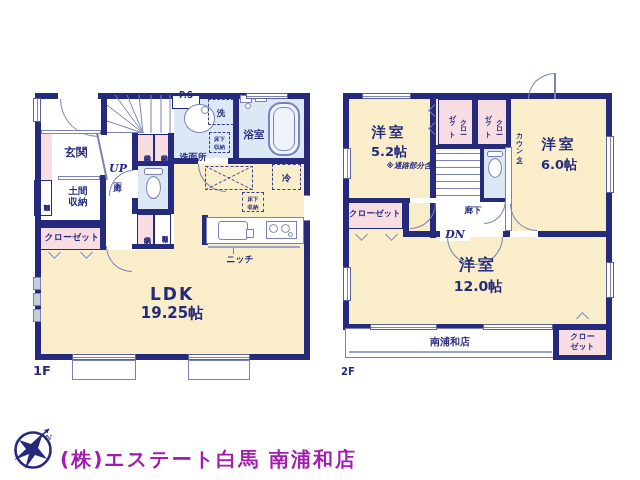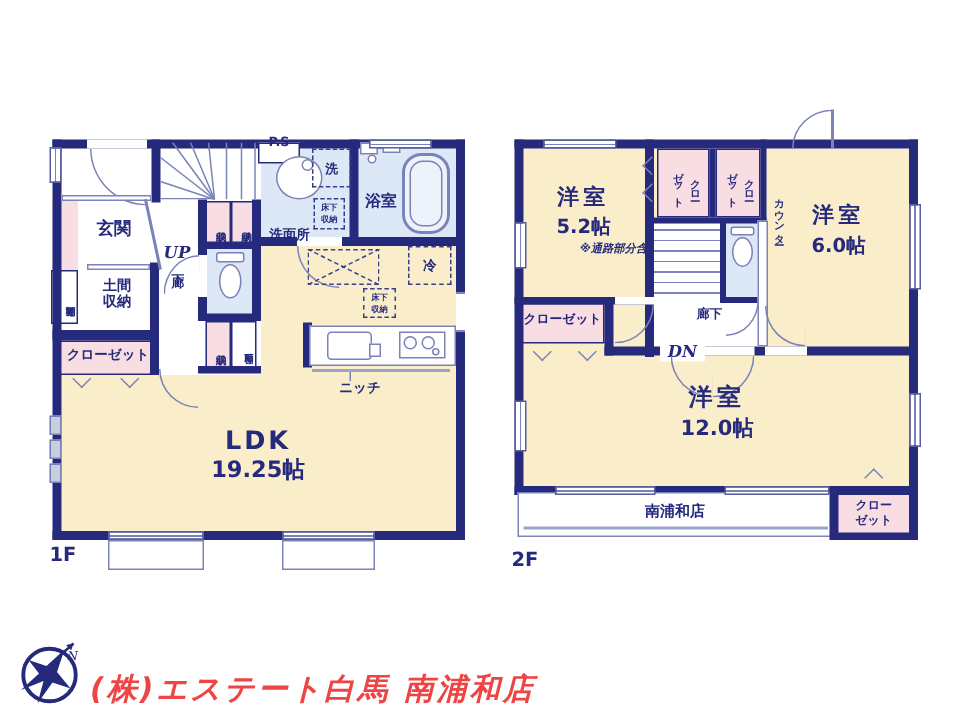--- a/index.html
+++ b/index.html
@@ -37,21 +37,21 @@
         background:linear-gradient(to right,#fff 0 2.6px,#7a82b8 2.6px 3.6px,#fff 3.6px 8px);}
   .wing{position:absolute;background:#c9cede;border:1px solid #7a82b8;box-sizing:border-box;}
   
   .chev{position:absolute;width:8px;height:8px;border-right:1.3px solid #7a82b8;border-bottom:1.3px solid #7a82b8;}
   .cd{transform:rotate(45deg);}   
   .cu{transform:rotate(-135deg);} 
   .cl{transform:rotate(135deg);}  
   .stairs2{position:absolute;background:repeating-linear-gradient(to bottom,#ffffff 0 6px,#7a82b8 6px 7px);}
   .gap{position:absolute;background:#fff;}
   .niche-line{position:absolute;background:#9aa3cc;}
-  .watermark{position:absolute;color:#ef4444;font-weight:700;letter-spacing:2px;font-style:italic;}
+  .watermark{position:absolute;color:#a21caf;font-weight:700;letter-spacing:2px;}
 </style>
 </head>
 <body>
 
 <div id="canvas">
 
   <div>
 
     <div class="room cream" style="left:41px;top:99px;width:263px;height:255px;"></div>
     <div class="room white" style="left:41px;top:99px;width:133px;height:151px;"></div>
@@ -259,21 +259,21 @@
     <div class="chev cu" style="left:578px;top:314px;"></div>
 
     <div class="winh" style="left:362px;top:93px;width:49px;"></div>
     <div class="winv" style="left:343px;top:148px;height:31px;"></div>
     <div class="winv" style="left:343px;top:267px;height:34px;"></div>
     <div class="winv" style="left:606px;top:136px;height:57px;"></div>
     <div class="winv" style="left:606px;top:262px;height:36px;"></div>
     <div class="winh" style="left:370px;top:324px;width:67px;"></div>
     <div class="winh" style="left:483px;top:324px;width:70px;"></div>
 
-    <div class="lbl" style="left:341px;top:366px;width:32px;font-size:13px;text-align:left;">2F</div>
+    <div class="lbl" style="left:341px;top:366px;width:32px;font-size:10px;text-align:left;">2F</div>
   </div>
 
   <div>
     <svg class="abs" style="left:11px;top:426px;" width="46" height="48" viewBox="0 0 46 48">
       <circle cx="22" cy="24" r="17.5" fill="none" stroke="#262a7d" stroke-width="2.6"></circle>
       <path d="M32,7 L20,18 L8,14 L15,23 L3,34 L18,28 L14,43 L24,29 L36,33 L27,22 Z" fill="#262a7d"></path>
       <line x1="29" y1="11" x2="38" y2="3" stroke="#262a7d" stroke-width="1.6"></line>
       <path d="M38,3 l-5,1 l3.5,3.5 z" fill="#262a7d"></path>
       <text x="34" y="14" font-size="8" font-style="italic" fill="#262a7d" font-family="DejaVu Serif,serif">N</text>
     </svg>

